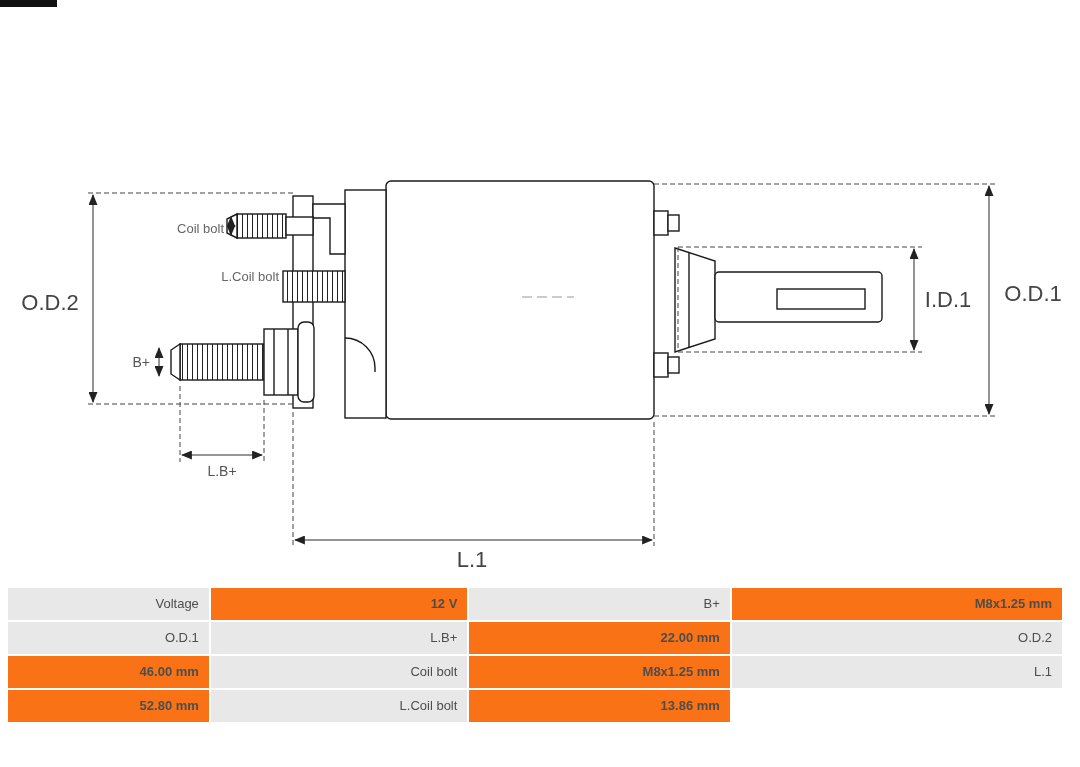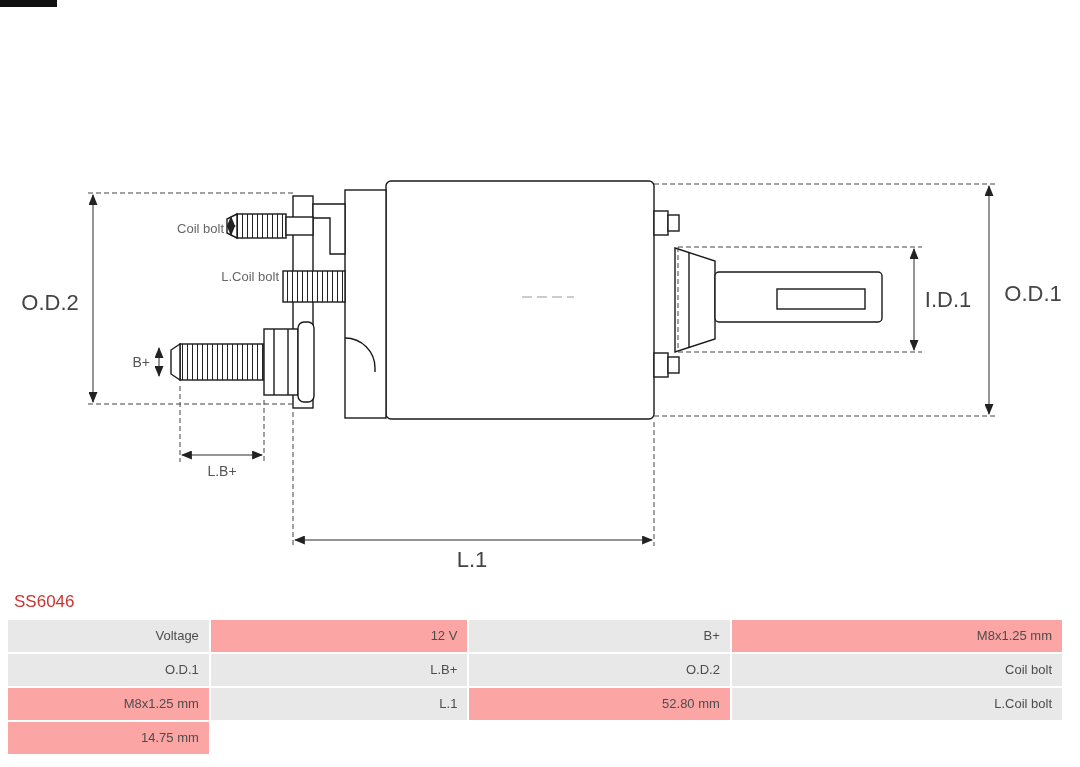--- a/index.html
+++ b/index.html
@@ -39,21 +39,21 @@
     color: #4d4d4d;
   }
   .spec-table .cell {
     padding: 8px 10px;
     text-align: right;
     line-height: 16px;
     white-space: nowrap;
     overflow: hidden;
   }
   .cell.lab { background: #e8e8e8; }
-  .cell.val { background: #fca5a5; }
+  .cell.val { background: #f97316; font-weight: bold; }
 </style>
 </head>
 <body>
 
 <div class="page">
 
   <div class="logo-strip"></div>
 
   <svg width="1080" height="588" viewBox="0 0 1080 588">
     <defs>
@@ -151,34 +151,35 @@
     </g>
 
     <g>
       <line class="dash" x1="293" y1="412" x2="293" y2="546"></line>
       <line class="dash" x1="654" y1="422" x2="654" y2="546"></line>
       <line class="dim" x1="295" y1="540" x2="652" y2="540" marker-start="url(#arr)" marker-end="url(#arr)"></line>
       <text class="big" x="472" y="567" text-anchor="middle">L.1</text>
     </g>
   </svg>
 
-  <div class="part-number">SS6046</div>
 
   <div class="spec-table">
     <div class="cell lab">Voltage</div>
     <div class="cell val">12 V</div>
     <div class="cell lab">B+</div>
     <div class="cell val">M8x1.25 mm</div>
 
     <div class="cell lab">O.D.1</div>
     <div class="cell lab">L.B+</div>
+    <div class="cell val">22.00 mm</div>
 
     <div class="cell lab">O.D.2</div>
+    <div class="cell val">46.00 mm</div>
     <div class="cell lab">Coil bolt</div>
     <div class="cell val">M8x1.25 mm</div>
 
     <div class="cell lab">L.1</div>
     <div class="cell val">52.80 mm</div>
     <div class="cell lab">L.Coil bolt</div>
-    <div class="cell val">14.75 mm</div>
+    <div class="cell val">13.86 mm</div>
   </div>
 
 </div>
 
 </body></html>

